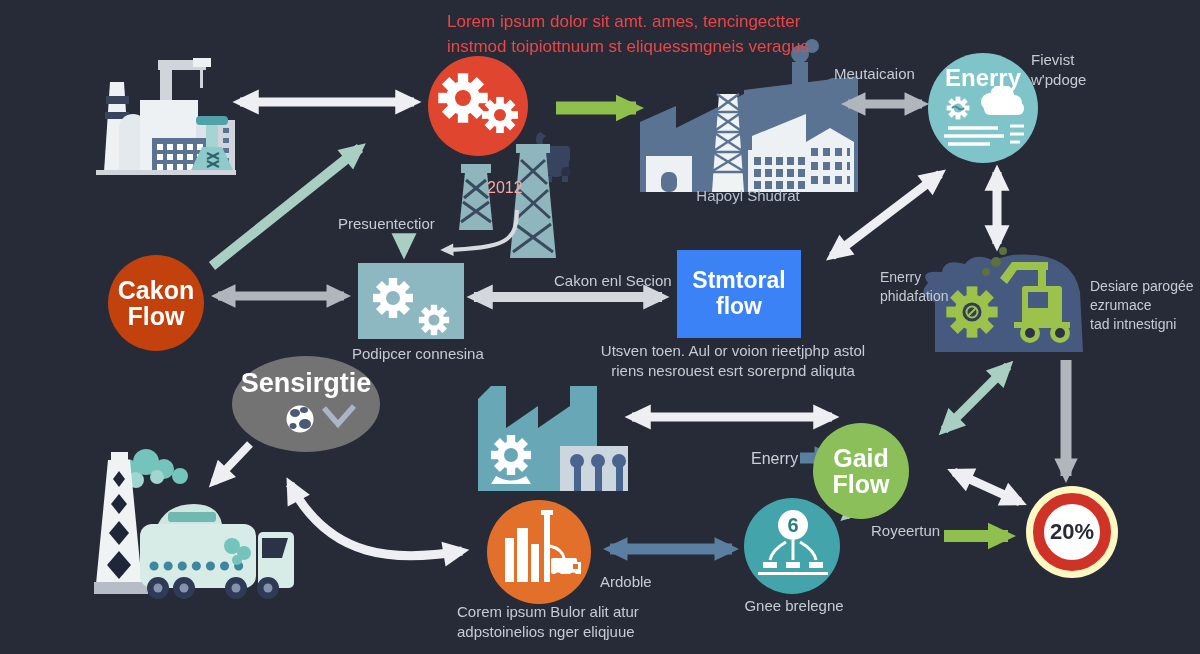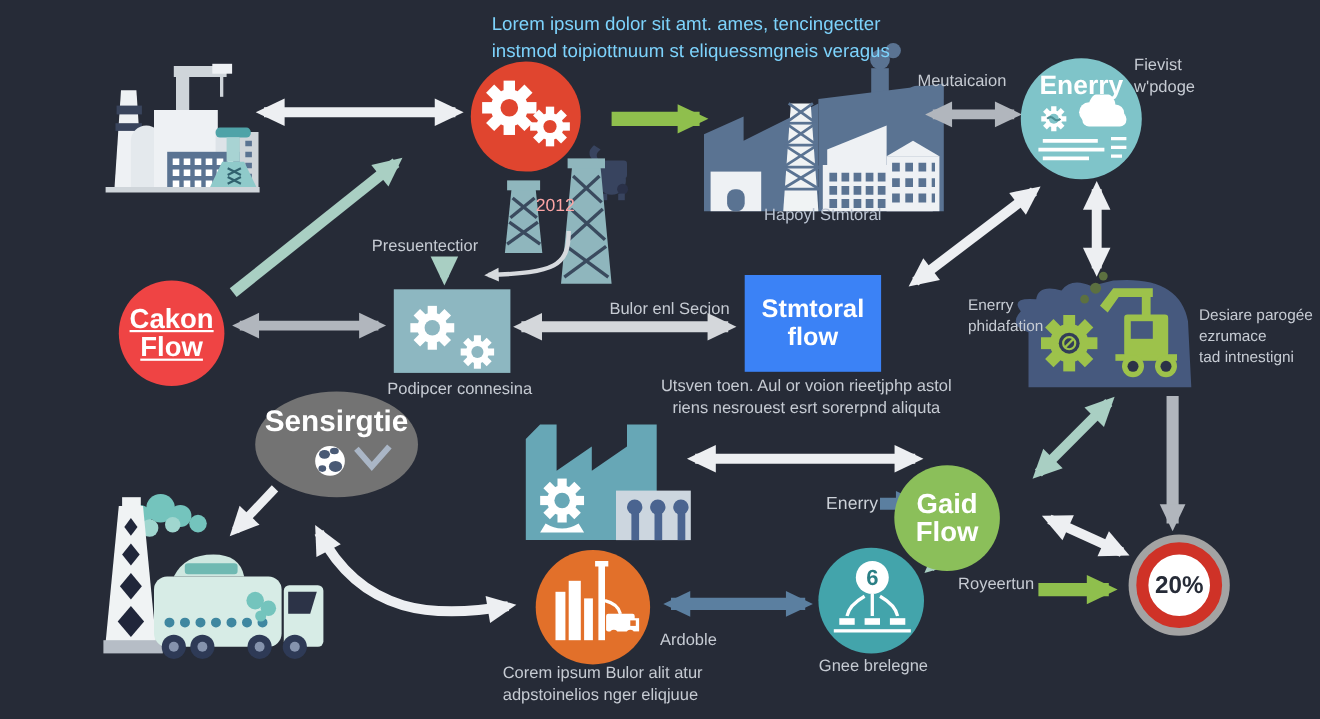--- a/index.html
+++ b/index.html
@@ -1,28 +1,28 @@
 <!DOCTYPE html>
 <html><head>
 <meta charset="utf-8">
 <style>
   html,body{margin:0;padding:0;background:#262b37;}
   #stage{position:relative;width:1200px;height:654px;background:#262b37;overflow:hidden;
          font-family:"Liberation Sans","DejaVu Sans",sans-serif;}
   #art{position:absolute;left:0;top:0;z-index:1;}
   .lbl{position:absolute;z-index:3;color:#c6cbd3;font-size:15px;line-height:1.35;}
   .lbl span{display:block;}
-  .header{color:#7dd3fc;font-size:17px;line-height:1.45;}
+  .header{color:#ef4444;font-size:17px;line-height:1.45;}
   .circle{position:absolute;z-index:2;border-radius:50%;display:flex;flex-direction:column;
           align-items:center;color:#fff;font-weight:bold;text-align:center;}
   .circle .t{line-height:1.06;}
   .box{position:absolute;z-index:2;display:flex;flex-direction:column;justify-content:center;
        align-items:center;color:#fff;font-weight:bold;text-align:center;}
   .ellipse{position:absolute;z-index:2;border-radius:50%;color:#fff;font-weight:bold;text-align:center;}
-  .badge{position:absolute;z-index:3;width:92px;height:92px;border-radius:50%;background:#a3a3a3;
+  .badge{position:absolute;z-index:3;width:92px;height:92px;border-radius:50%;background:#fef9c3;
          display:flex;align-items:center;justify-content:center;}
   .badge .ring{width:56px;height:56px;border-radius:50%;background:#fff;border:11px solid #cf3227;
          display:flex;align-items:center;justify-content:center;}
   .badge .v{color:#262b37;font-weight:bold;font-size:22px;}
   .cap{color:#b9c2d0;}
   .center{text-align:center;}
 </style>
 </head>
 <body>
 
@@ -289,32 +289,32 @@
   <span>instmod toipiottnuum st eliquessmgneis veragus</span>
 </div>
 
 <div class="lbl" style="left:1031px;top:50px;">
   <span>Fievist</span>
   <span>w'pdoge</span>
 </div>
 
 <div class="lbl" style="left:834px;top:64px;">Meutaicaion</div>
 
-<div class="lbl cap center" style="left:658px;top:186px;width:180px;">Hapoyl Stmtoral</div>
-
-
-<div class="circle" style="left:108px;top:255px;width:96px;height:96px;background:#ef4444;justify-content:center;font-size:25px;text-decoration:underline;">
+<div class="lbl cap center" style="left:658px;top:186px;width:180px;">Hapoyl Shudrat</div>
+
+
+<div class="circle" style="left:108px;top:255px;width:96px;height:96px;background:#c2410c;justify-content:center;font-size:25px;">
   <span class="t">Cakon</span>
   <span class="t">Flow</span>
 </div>
 
 <div class="lbl" style="left:338px;top:214px;">Presuentectior</div>
 <div class="lbl" style="left:487px;top:177px;font-size:16px;color:#fca5a5;">2012</div>
 <div class="lbl" style="left:352px;top:344px;">Podipcer connesina</div>
-<div class="lbl" style="left:554px;top:271px;">Bulor enl Secion</div>
+<div class="lbl" style="left:554px;top:271px;">Cakon enl Secion</div>
 
 <div class="box" style="left:677px;top:250px;width:124px;height:88px;background:#3b82f6;font-size:23px;line-height:1.12;">
   <span>Stmtoral</span>
   <span>flow</span>
 </div>
 
 <div class="lbl center" style="left:598px;top:341px;width:270px;line-height:1.3;">
   <span>Utsven toen. Aul or voion rieetjphp astol</span>
   <span>riens nesrouest esrt sorerpnd aliquta</span>
 </div>

